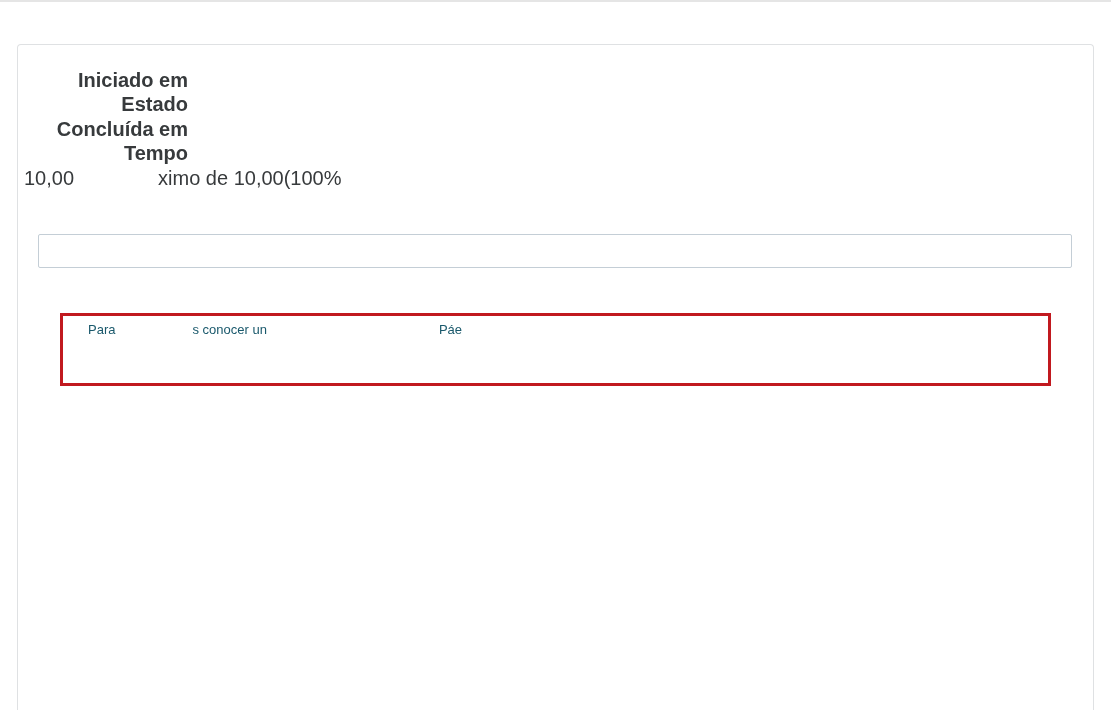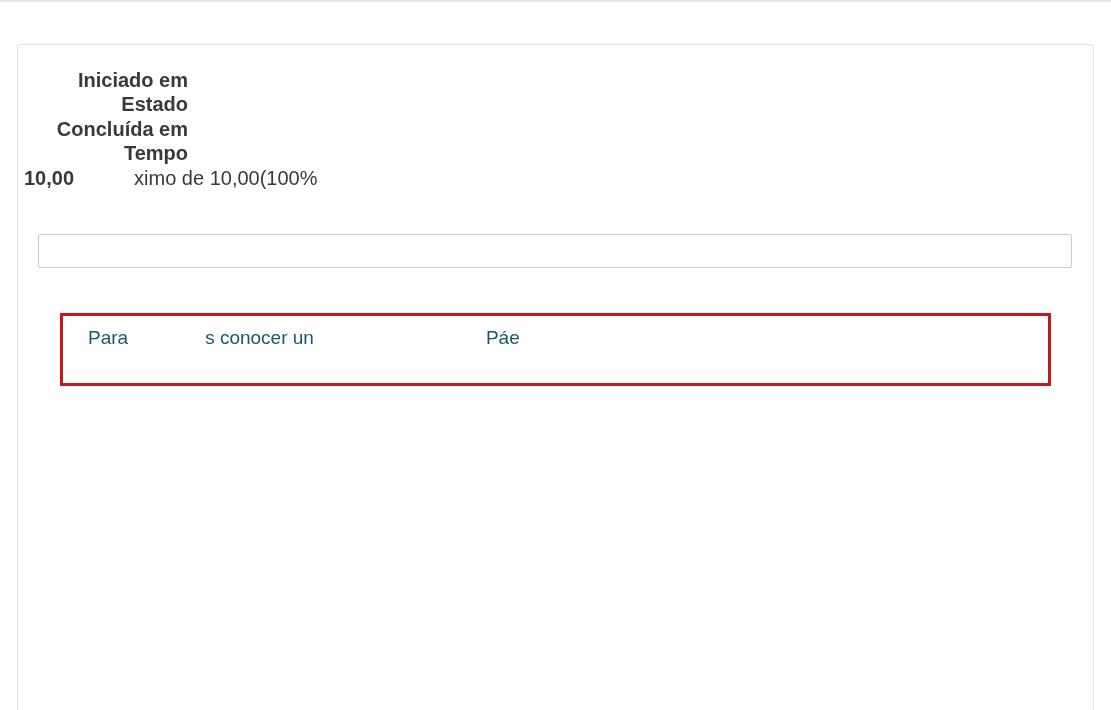--- a/index.html
+++ b/index.html
@@ -20,21 +20,21 @@
     border-radius:4px 4px 0 0;}
   .summary{position:absolute;left:0;top:23px;width:100%;}
   .srow{display:flex;height:24.4px;line-height:24.4px;font-size:20px;}
   .slabel{width:170px;text-align:right;font-weight:bold;flex:0 0 auto;}
   .svalue{margin-left:6px;white-space:pre;flex:1 1 auto;}
   .svalue span{display:inline-block;}
   .feedback-box{position:absolute;left:20px;top:189px;width:1034px;height:34px;
     background:#fff;border:1px solid var(--feedback-border);border-radius:2px;}
   .question-box{position:absolute;left:42px;top:268px;width:991px;height:73px;
     background:#fff;border:3px solid var(--alert-border);}
-  .q-line{margin-top:12px;font-size:19px;line-height:20px;white-space:pre;}
+  .q-line{margin-top:4px;font-size:13px;line-height:20px;white-space:pre;}
   .qlink{color:var(--link);display:inline-block;cursor:pointer;}
 </style>
 </head>
 <body>
 
 <div class="topbar"></div>
 
 <div class="card">
 
   <div class="summary" id="summary-table">
@@ -46,21 +46,21 @@
         <div class="svalue"></div>
       </div>
       <div class="srow">
         <div class="slabel">Concluída em</div>
       </div>
       <div class="srow">
         <div class="slabel">Tempo</div>
         <div class="svalue"></div>
       </div>
       <div class="srow">
-        <div class="svalue"><span style="font-weight: bold;">10,00</span><span style="margin-left: 60px;">ximo de 10,00(</span><span style="font-weight: normal;">100</span><span>%</span></div>
+        <div class="svalue"><span style="font-weight: normal;">10,00</span><span style="margin-left: 84px;">ximo de 10,00(</span><span style="font-weight: normal;">100</span><span>%</span></div>
       </div>
     </div>
 
   <div class="feedback-box"></div>
 
   <div class="question-box">
     <div class="q-line" id="question-links"><span class="qlink" style="margin-left: 25px;">Para</span><span class="qlink" style="margin-left: 77px;">s conocer un</span><span class="qlink" style="margin-left: 172px;">Páe</span></div>
   </div>
 
 </div>

